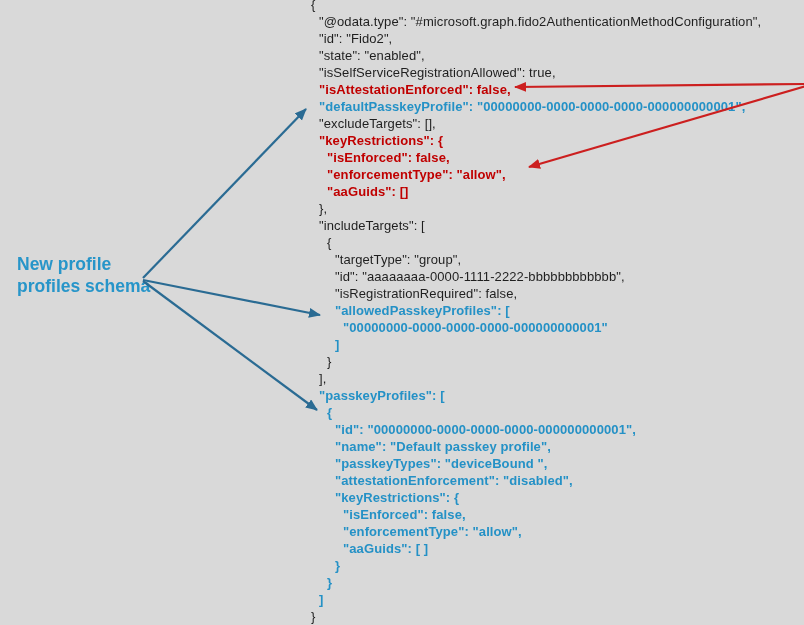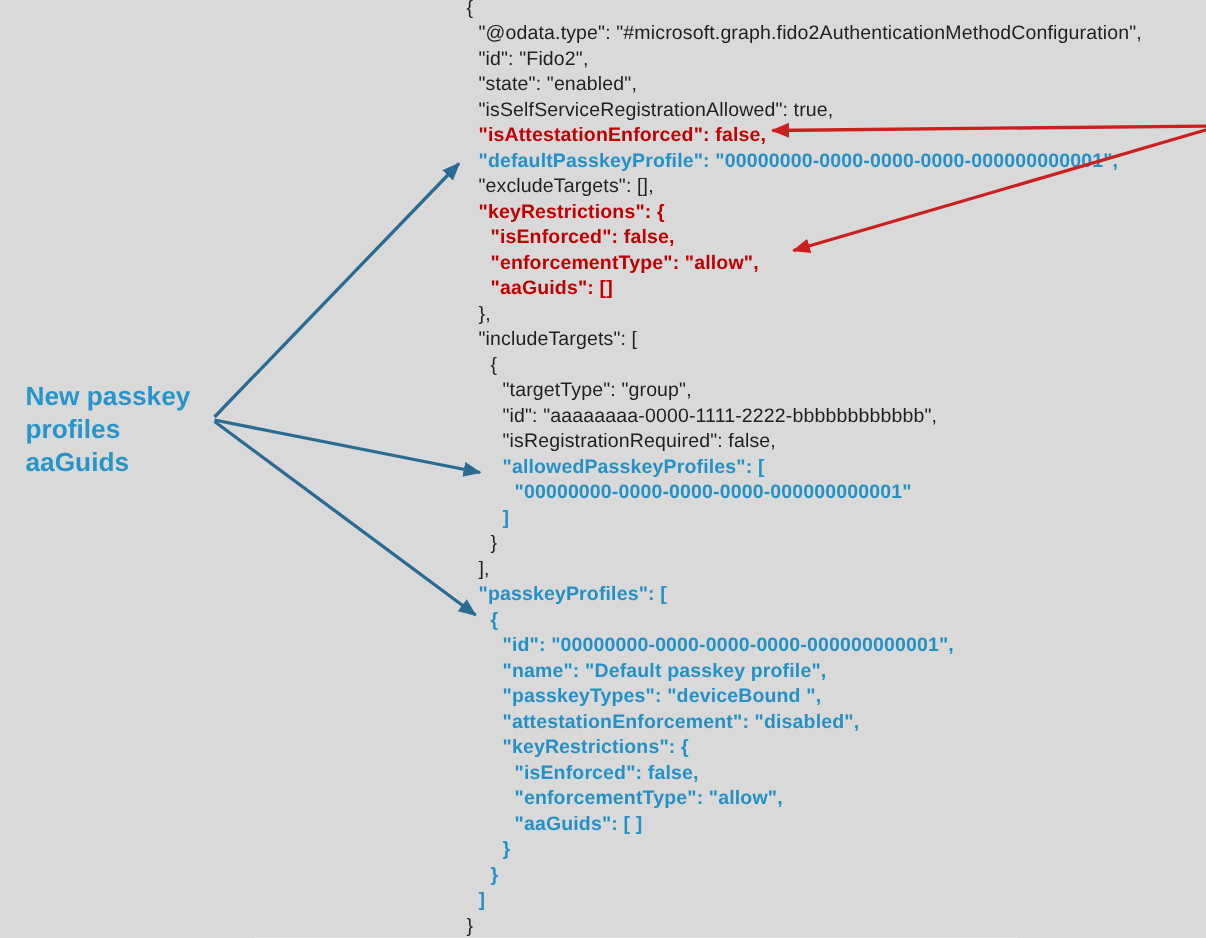--- a/index.html
+++ b/index.html
@@ -48,21 +48,21 @@
   .arrow-blue { stroke: var(--arrow-blue, #2a6b93); stroke-width: 2.2; fill: none; }
   .arrow-red  { stroke: var(--arrow-red, #cc1f1f);  stroke-width: 2.2; fill: none; }
   .head-blue  { fill: var(--arrow-blue, #2a6b93); }
   .head-red   { fill: var(--arrow-red, #cc1f1f); }
 </style>
 </head>
 <body>
 
 <div id="figure">
 
-  <div class="label">New passkey profiles aaGuids</div>
+  <div class="label">New profile profiles schema</div>
 
   <div class="code">
 
   <div class="code-line c-default" style="padding-left: 0px;">{</div>
       <div class="code-line c-default" style="padding-left: 8px;">"@odata.type": "#microsoft.graph.fido2AuthenticationMethodConfiguration",</div>
       <div class="code-line c-default" style="padding-left: 8px;">"id": "Fido2",</div>
       <div class="code-line c-default" style="padding-left: 8px;">"state": "enabled",</div>
       <div class="code-line c-default" style="padding-left: 8px;">"isSelfServiceRegistrationAllowed": true,</div>
       <div class="code-line c-red" style="padding-left: 8px;">"isAttestationEnforced": false,</div>
       <div class="code-line c-blue" style="padding-left: 8px;">"defaultPasskeyProfile": "00000000-0000-0000-0000-000000000001",</div>

